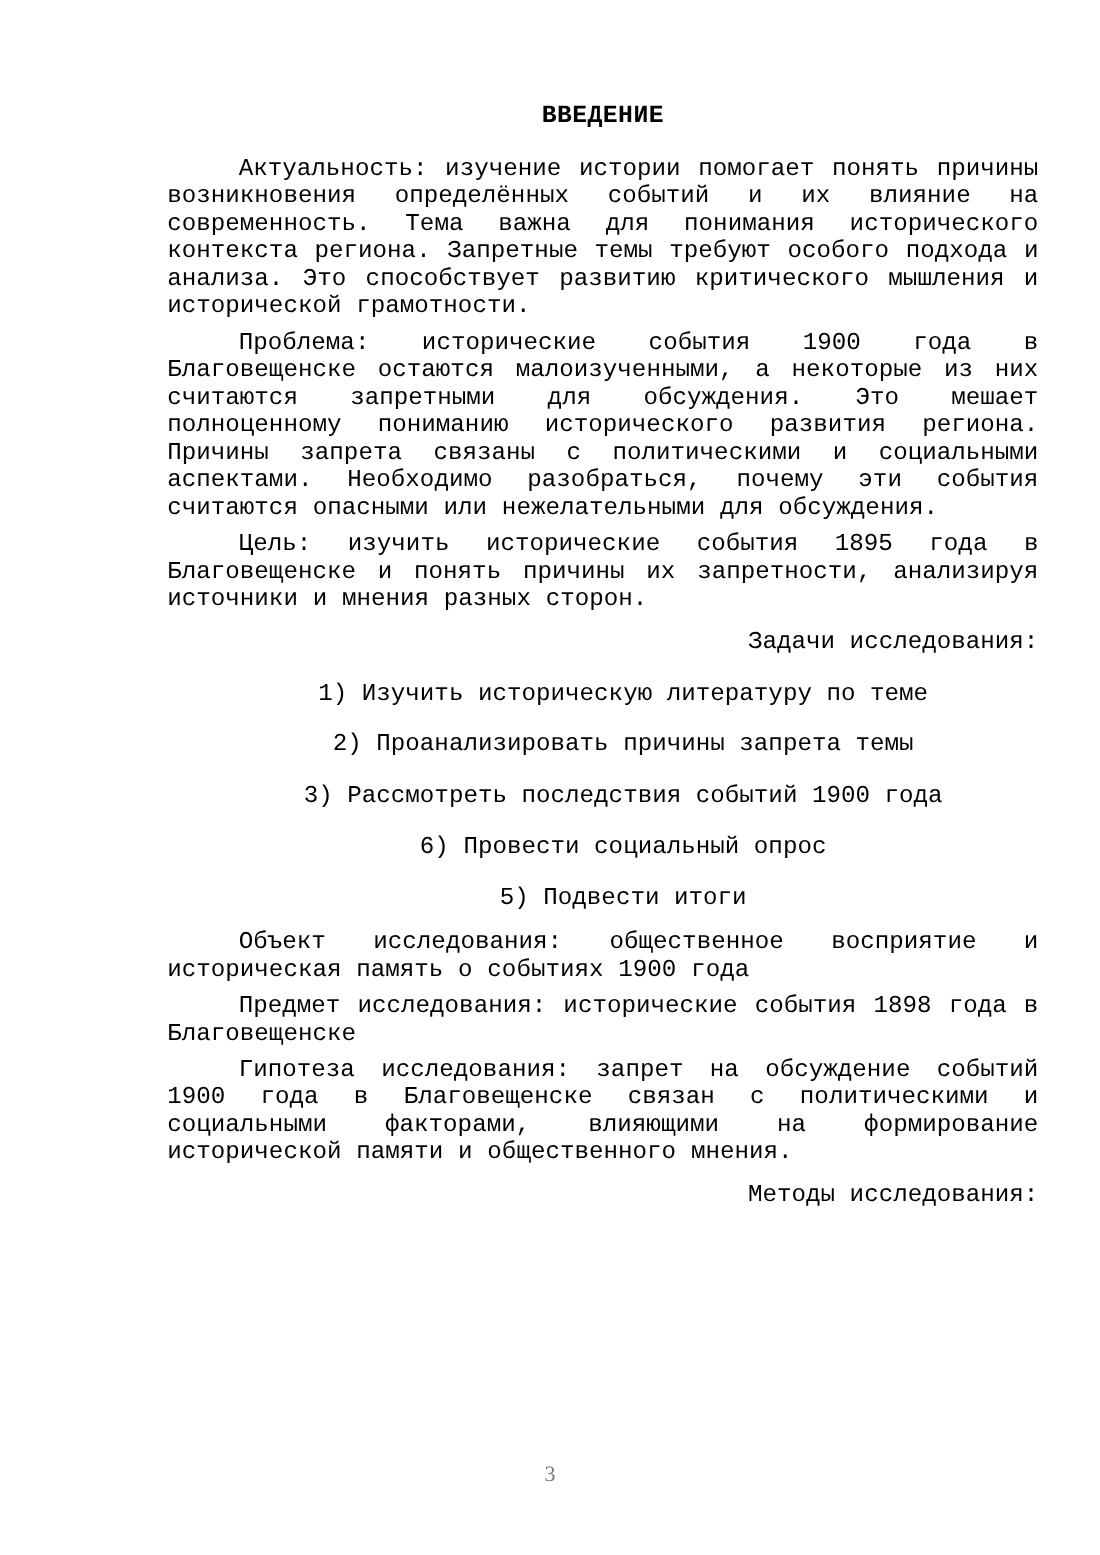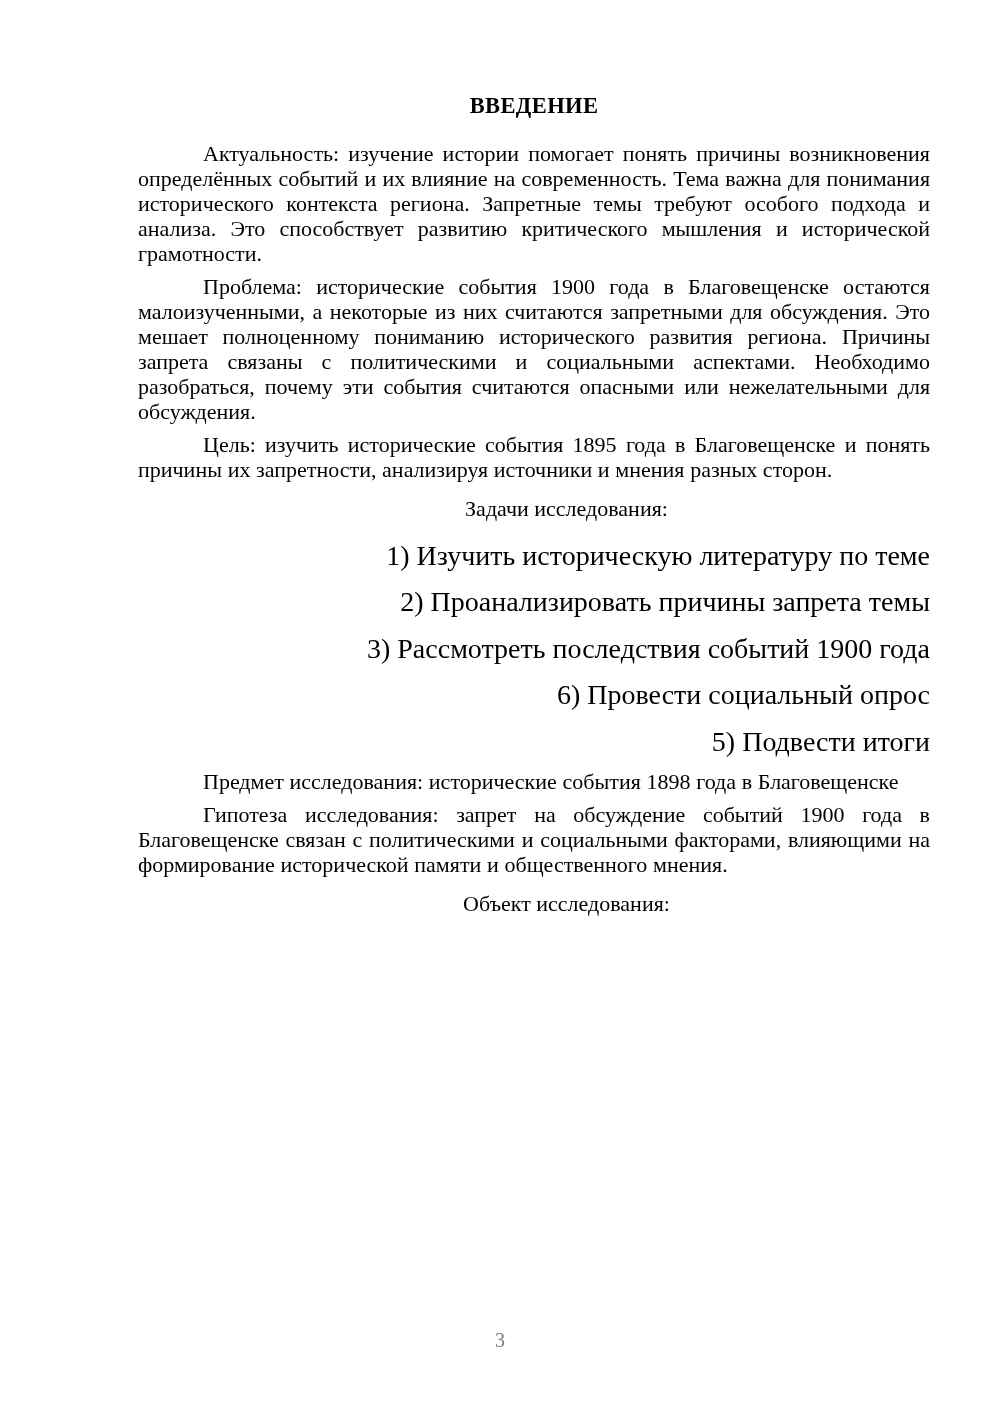--- a/index.html
+++ b/index.html
@@ -16,52 +16,53 @@
     position: relative;
     width: 1000px;
     height: 1414px;
     margin: 0 auto;
     background: #ffffff;
     overflow: hidden;
     box-sizing: border-box;
   }
   .content {
     position: absolute;
-    left: 138px;
+    left: 152px;
     top: 92px;
     width: 792px;
+    font-family: Liberation Mono, monospace;
   }
   .doc-title {
     font-size: 22.5px;
     font-weight: bold;
     text-align: center;
     letter-spacing: 0.4px;
     line-height: 1.2;
     margin: 0 0 22px 0;
   }
   .para {
     font-size: 22px;
     line-height: 25px;
     text-align: justify;
     text-justify: inter-word;
     text-indent: 65px;
     margin: 0 0 8px 0;
     word-spacing: 0.2px;
   }
   .list-item {
-    font-size: 28px;
+    font-size: 22px;
     line-height: 38.5px;
-    text-align: right;
+    text-align: center;
     margin: 0 0 8px 0;
     padding-left: 37px;
   }
   .subhead {
     font-size: 22px;
     line-height: 38.5px;
-    text-align: center;
+    text-align: right;
     text-indent: 65px;
     margin: 0 0 8px 0;
   }
   .page-number {
     position: absolute;
     left: 0;
     right: 0;
     top: 1330px;
     text-align: center;
     font-size: 20px;
@@ -89,24 +90,25 @@
     <p class="list-item">1) Изучить историческую литературу по теме</p>
 
     <p class="list-item">2) Проанализировать причины запрета темы</p>
 
     <p class="list-item">3) Рассмотреть последствия событий 1900 года</p>
 
     <p class="list-item">6) Провести социальный опрос</p>
 
     <p class="list-item">5) Подвести итоги</p>
 
+    <p class="para">Объект исследования: общественное восприятие и историческая память о событиях 1900 года</p>
 
     <p class="para">Предмет исследования: исторические события 1898 года в Благовещенске</p>
 
     <p class="para">Гипотеза исследования: запрет на обсуждение событий 1900 года в Благовещенске связан с политическими и социальными факторами, влияющими на формирование исторической памяти и общественного мнения.</p>
 
-    <p class="subhead">Объект исследования:</p>
+    <p class="subhead">Методы исследования:</p>
 
   </div>
 
   <div class="page-number">3</div>
 
 </div>
 
 </body></html>

